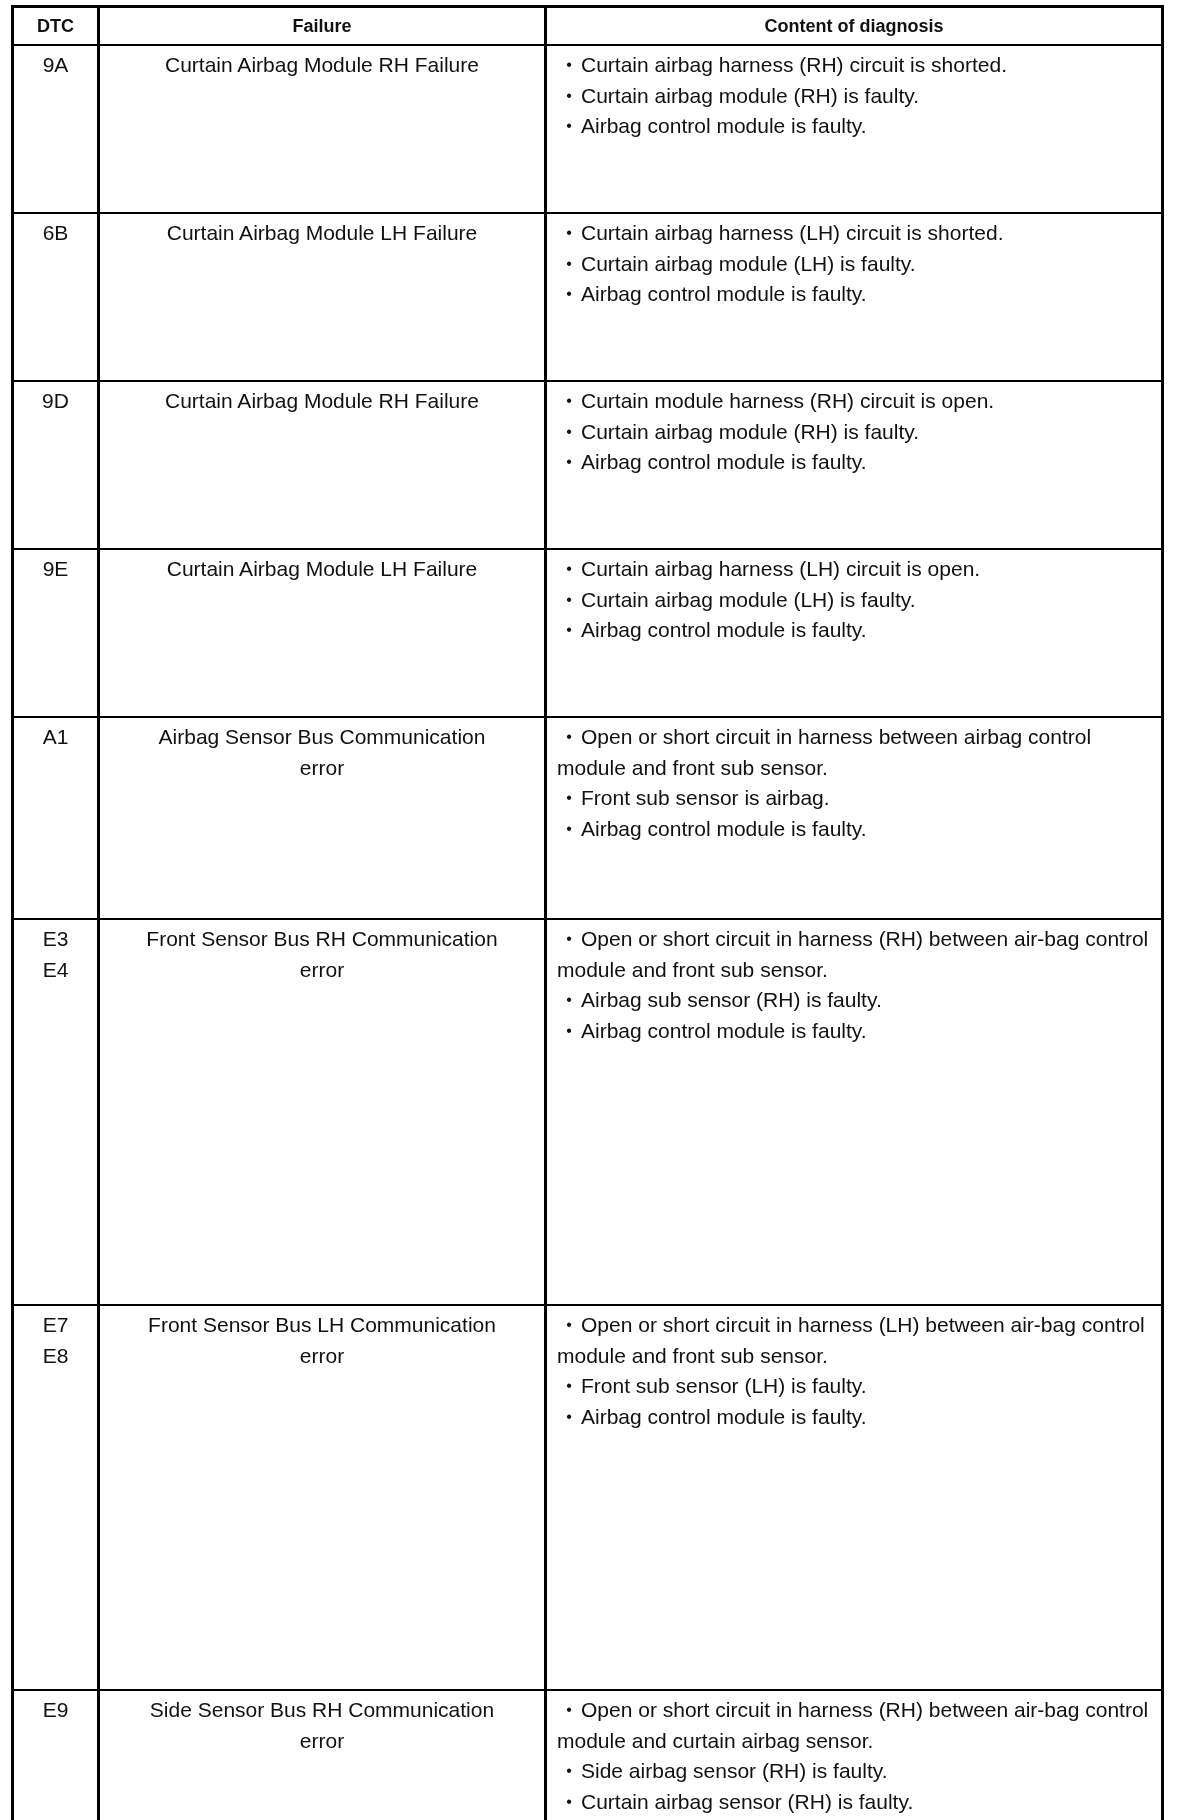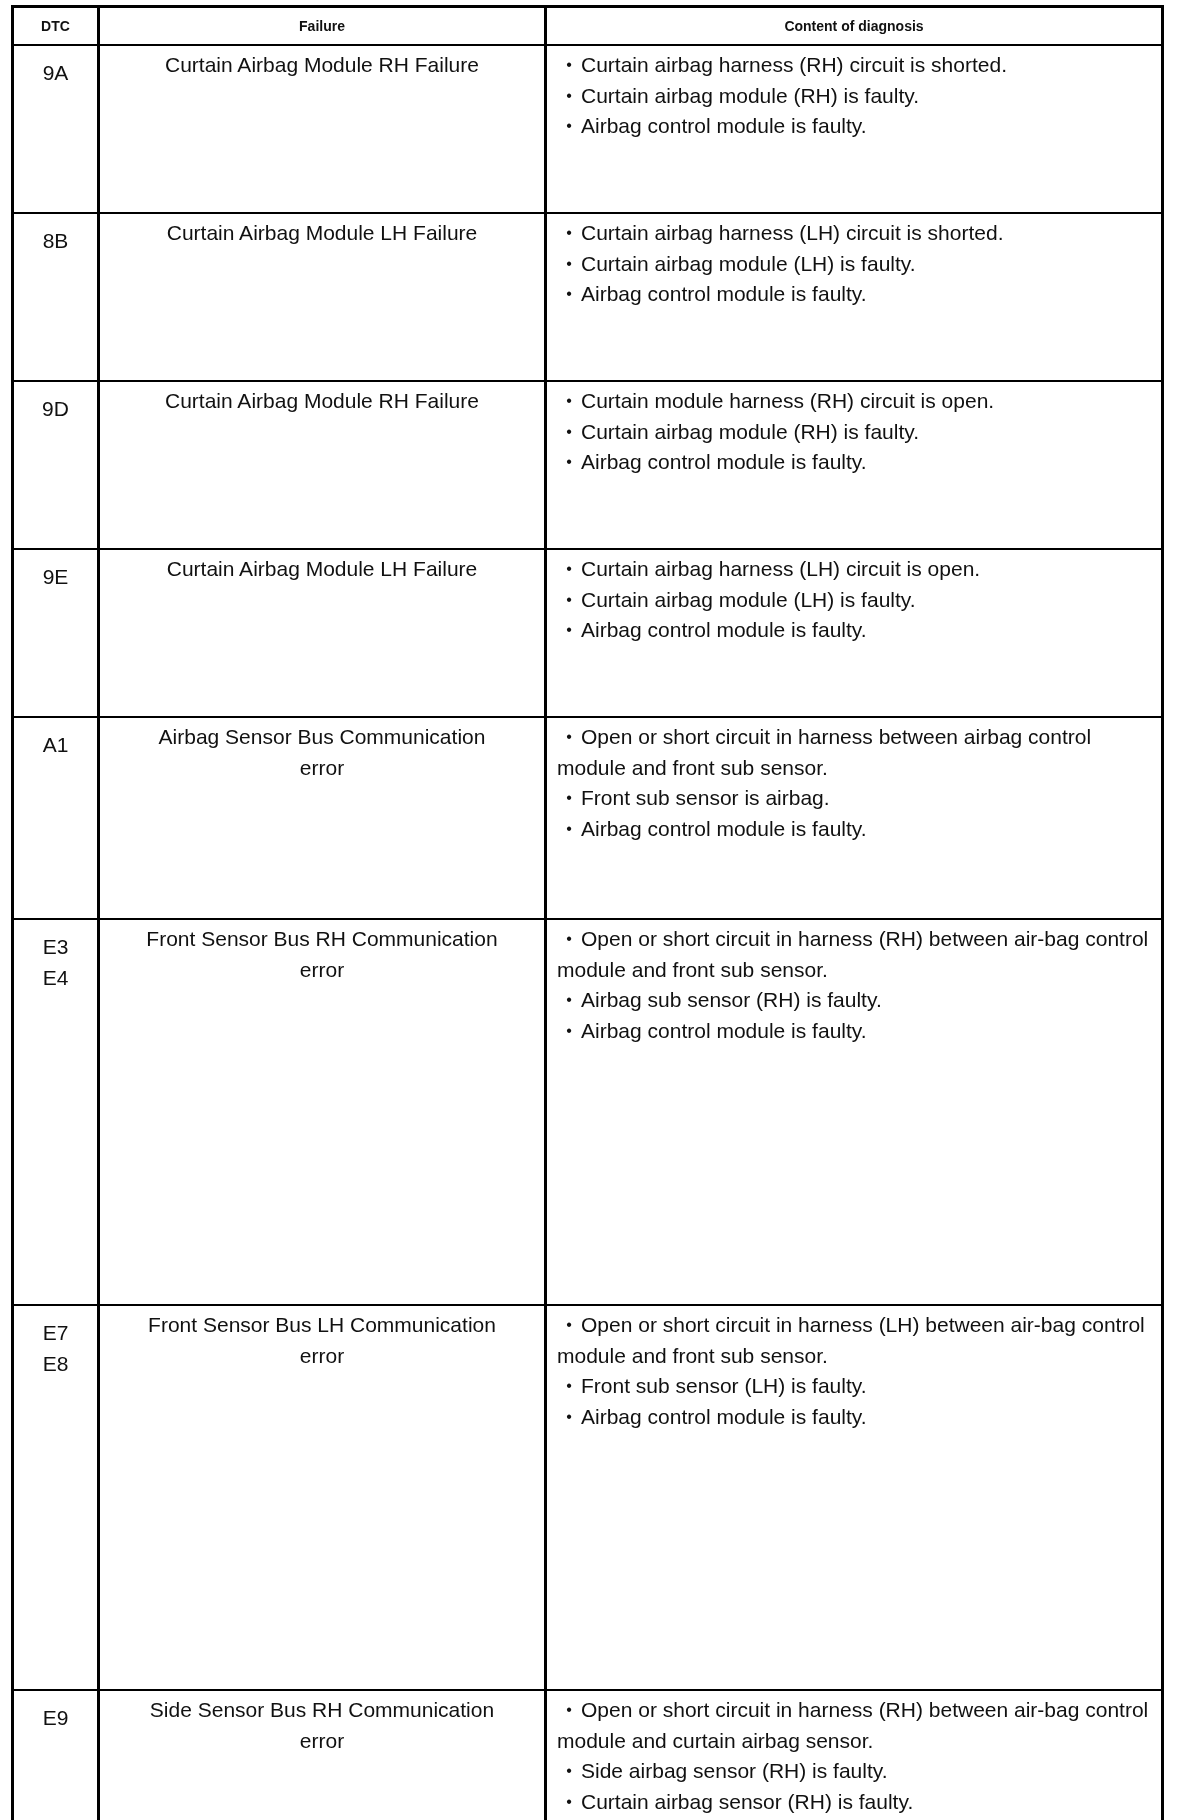--- a/index.html
+++ b/index.html
@@ -27,35 +27,35 @@
     col.c2 { width: 447px; }
     col.c3 { width: auto; }
     th, td {
       border-left: 3px solid #000;
       border-right: 3px solid #000;
       vertical-align: top;
       padding: 0;
     }
     th {
       height: 36px;
-      font-size: 14px;
+      font-size: 18px;
       font-weight: bold;
       text-align: center;
       vertical-align: middle;
       border-bottom: 2px solid #000;
     }
     td {
       border-top: 2px solid #000;
       border-bottom: 2px solid #000;
       font-size: 21px;
       line-height: 30.5px;
     }
     td.code {
       text-align: center;
-      padding-top: 12px;
+      padding-top: 4px;
       margin-top: 36px;
     }
     td.code .code-line { display: block; }
     td.display {
       text-align: center;
       padding: 4px 12px 0 12px;
       margin-left: 18px;
     }
     td.content {
       padding: 4px 10px 8px 10px;
@@ -101,21 +101,21 @@
       <td class="display">Curtain Airbag Module RH Failure</td>
       <td class="content">
         <span class="item"><span class="bullet">•</span><span>Curtain airbag harness (RH) circuit is shorted.</span></span>
         <span class="item"><span class="bullet">•</span><span>Curtain airbag module (RH) is faulty.</span></span>
         <span class="item"><span class="bullet">•</span><span>Airbag control module is faulty.</span></span>
       </td>
     </tr>
 
     <tr class="r-9b">
       <td class="code">
-        <span class="code-line">8B</span>
+        <span class="code-line">6B</span>
       </td>
       <td class="display">Curtain Airbag Module LH Failure</td>
       <td class="content">
         <span class="item"><span class="bullet">•</span><span>Curtain airbag harness (LH) circuit is shorted.</span></span>
         <span class="item"><span class="bullet">•</span><span>Curtain airbag module (LH) is faulty.</span></span>
         <span class="item"><span class="bullet">•</span><span>Airbag control module is faulty.</span></span>
       </td>
     </tr>
 
     <tr class="r-9d">

